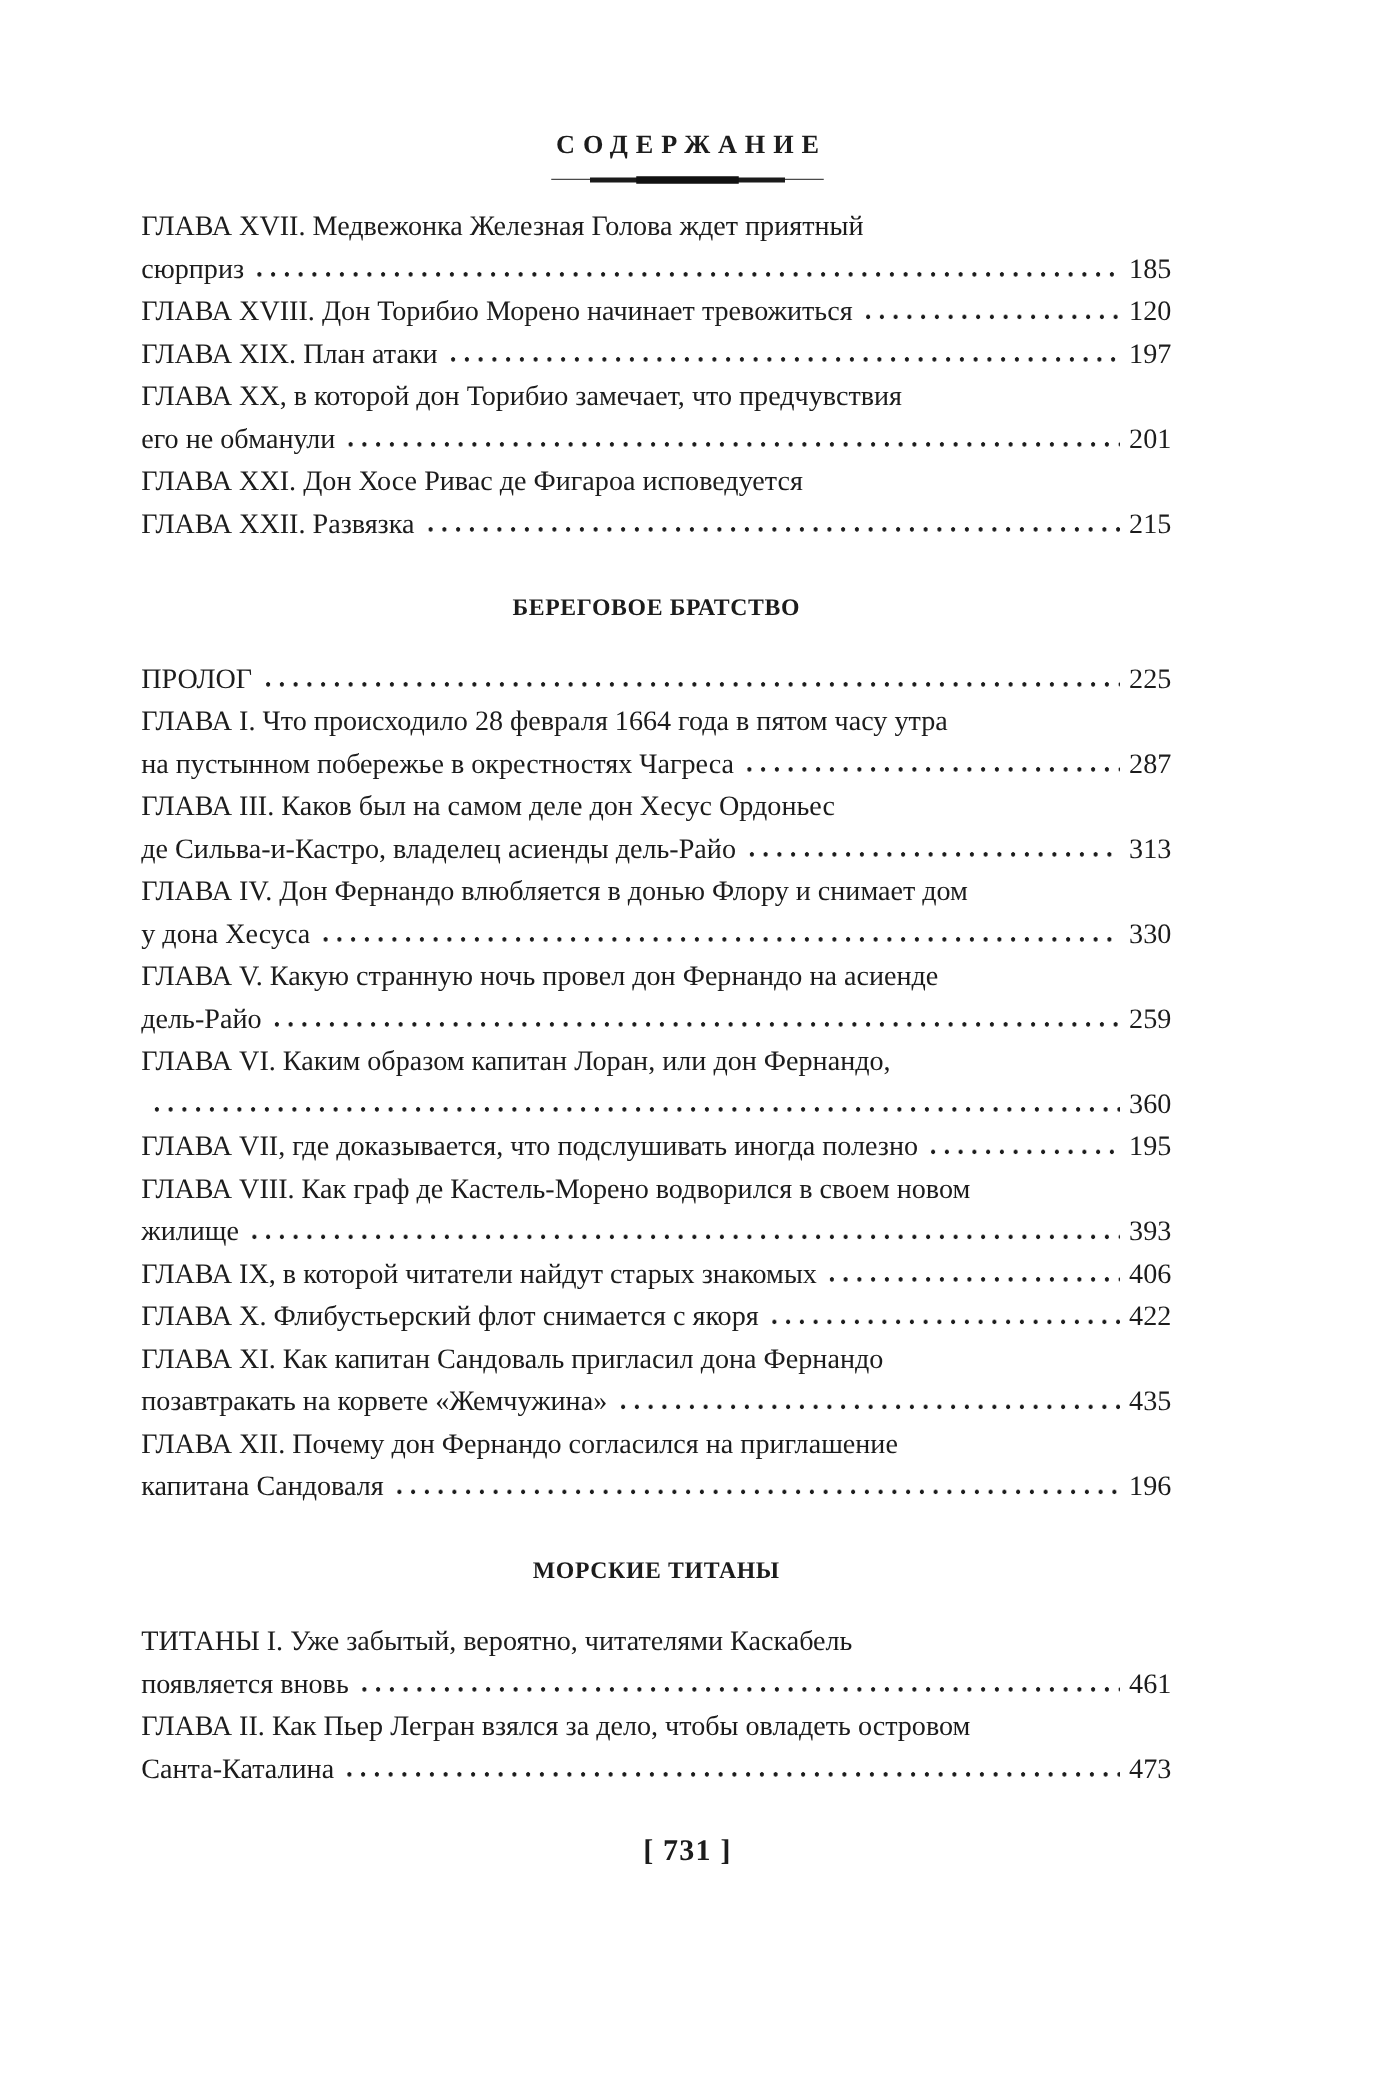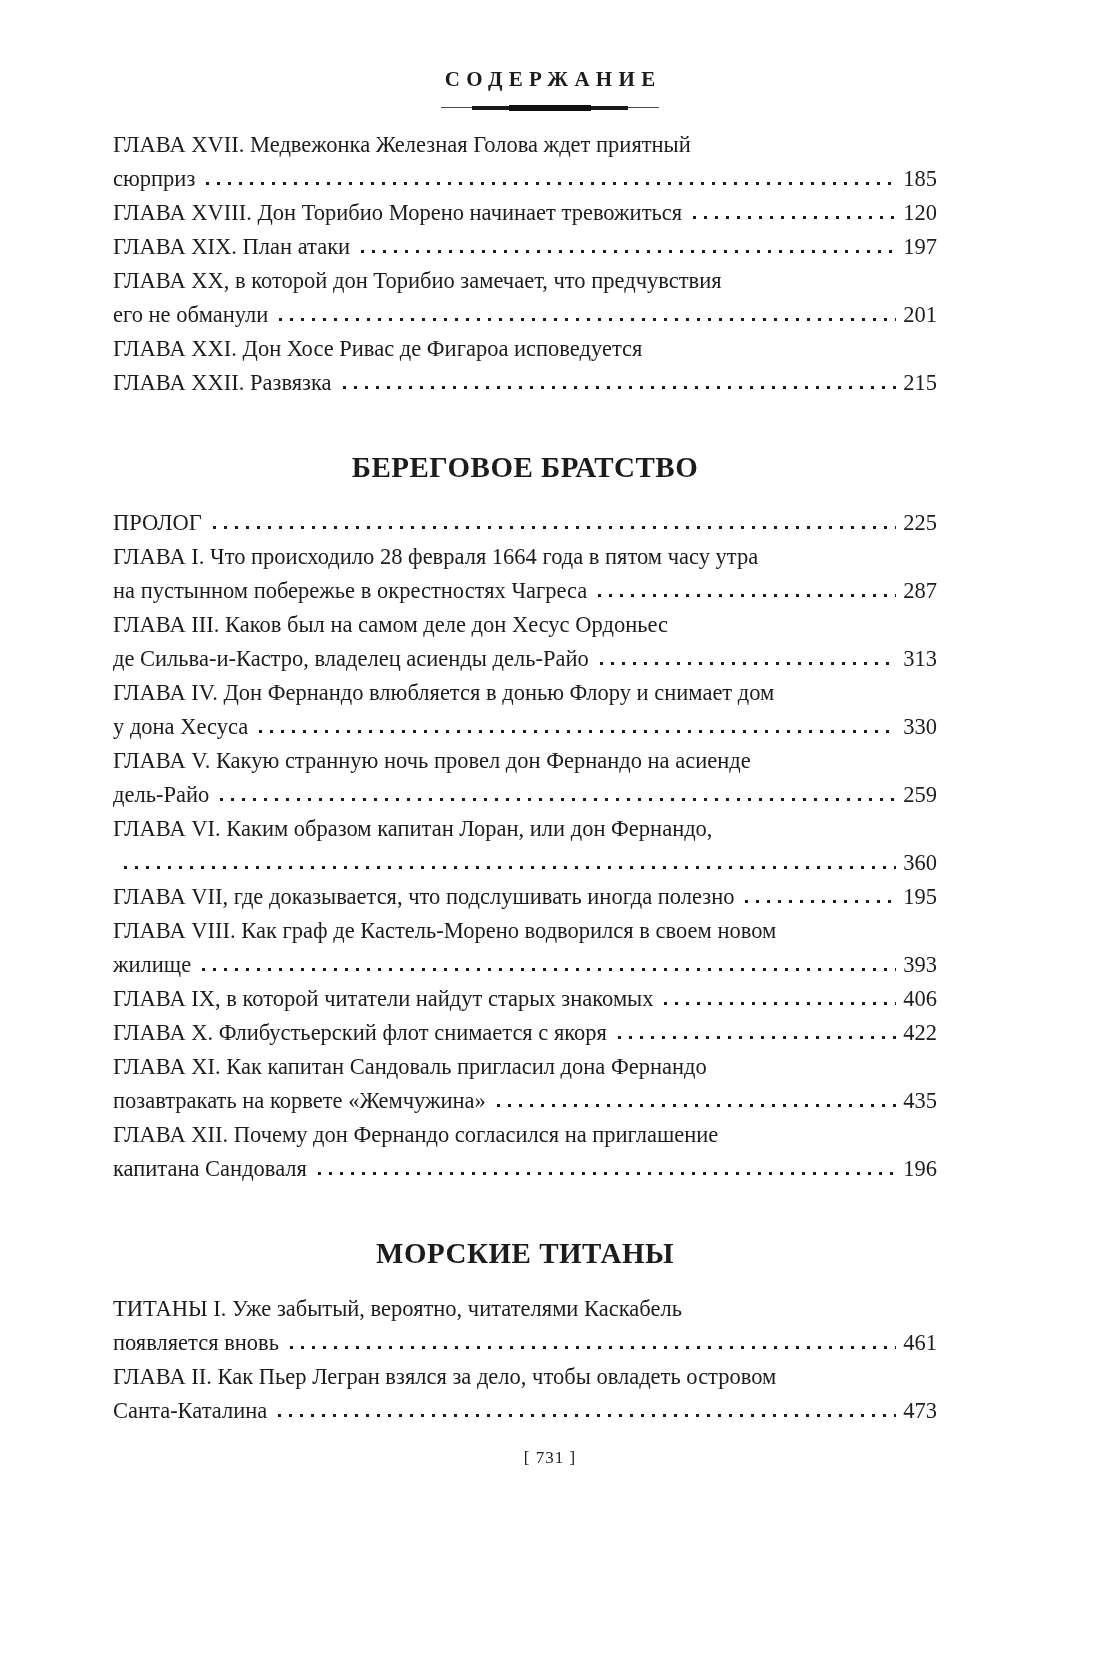--- a/index.html
+++ b/index.html
@@ -6,21 +6,21 @@
   body {
     width: 1100px;
     height: 1669px;
     background: #ffffff;
     color: #1c1c1c;
     font-family: "Liberation Serif", "DejaVu Serif", serif;
     overflow: hidden;
   }
   .page-title {
     margin: 0;
-    padding-top: 67px;
+    padding-top: 103px;
     text-align: center;
     font-size: 21px;
     font-weight: 700;
     letter-spacing: 0.30em;
     text-indent: 0.30em;
   }
   .divider {
     width: 218px;
     height: 6px;
     margin: 13px auto 0;
@@ -47,32 +47,32 @@
     margin: 0 7px;
     align-self: baseline;
     background-image: radial-gradient(circle, #1c1c1c 1.5px, rgba(0,0,0,0) 1.9px);
     background-size: 11px 5px;
     background-repeat: repeat-x;
     background-position: 0 100%;
   }
   .pagenum { white-space: nowrap; }
   .section-heading {
     text-align: center;
-    font-size: 29px;
+    font-size: 19px;
     font-weight: 700;
     letter-spacing: 0.5px;
     line-height: 30px;
-    margin: 52px 0 24px;
+    margin: 36px 0 24px;
   }
   .footer {
     text-align: center;
-    font-size: 17px;
-    font-weight: 400;
+    font-size: 24px;
+    font-weight: 700;
     letter-spacing: 1px;
-    margin-top: 20px;
+    margin-top: 36px;
   }
 </style>
 </head>
 <body>
 
 <div class="page-title">СОДЕРЖАНИЕ</div>
 
 <div class="divider">
   <span class="d-thin"></span>
   <span class="d-mid"></span>

